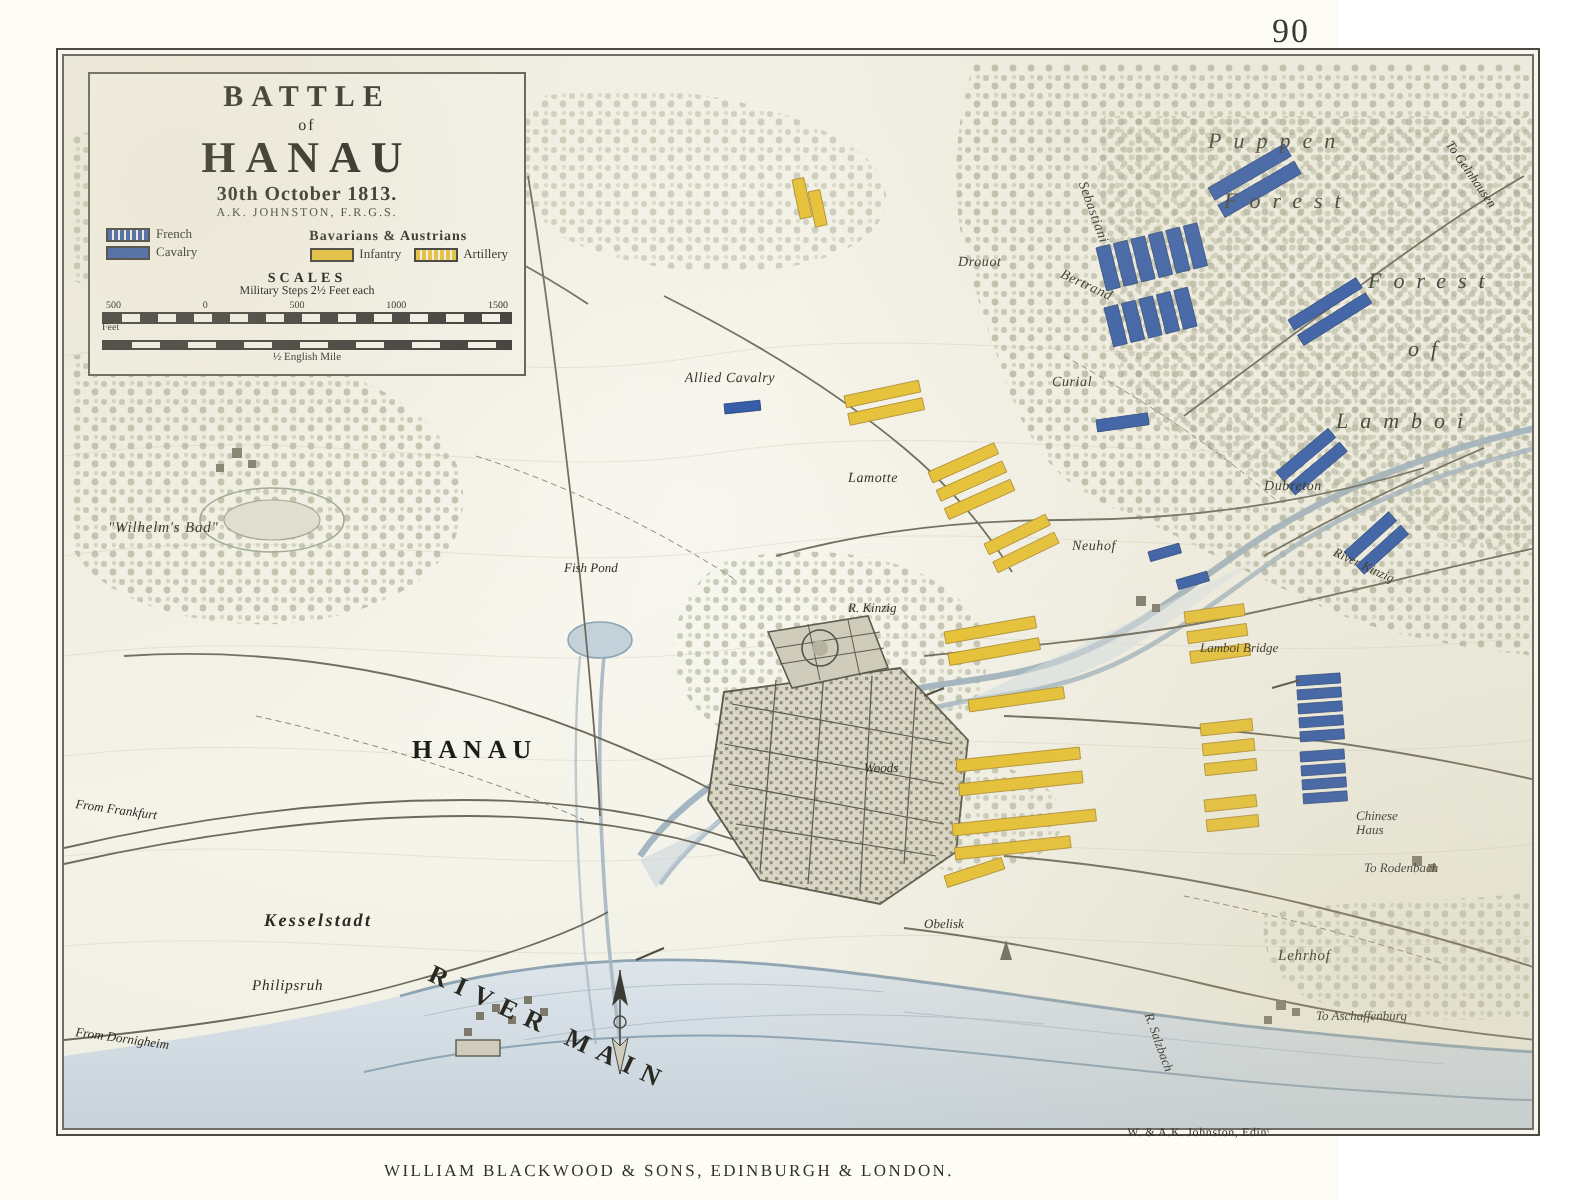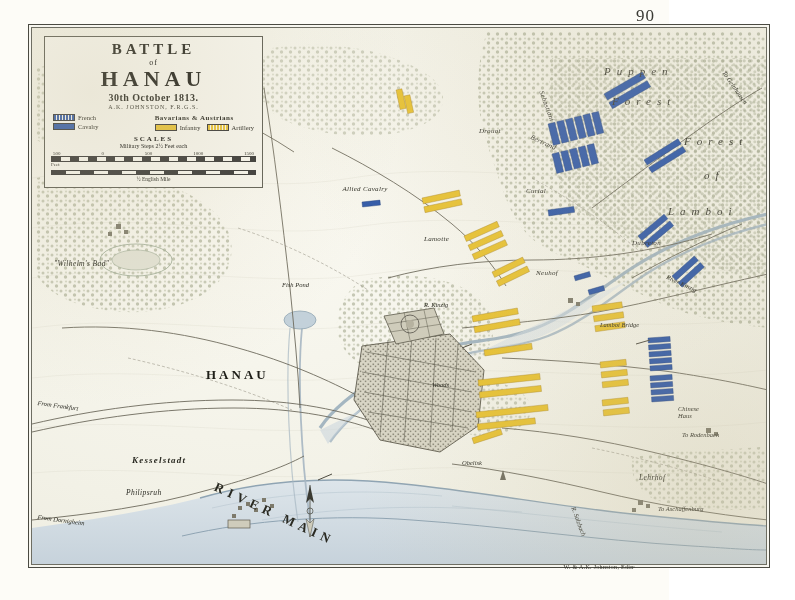--- a/index.html
+++ b/index.html
@@ -630,13 +630,14 @@
         <polygon points="20,2 24,20 20,16 16,20" fill="#3a3a32"></polygon>
         <polygon points="20,54 24,36 20,40 16,36" fill="#cfccbb" stroke="#4a4a40" stroke-width="0.5"></polygon>
         <circle cx="20" cy="28" r="3" fill="none" stroke="#4a4a40" stroke-width="0.7"></circle>
       </svg>
 
       <div class="paper-tint"></div>
     </div>
   </div>
 
   <div class="engraver">W. &amp; A.K. Johnston, Edinᵗ</div>
+  <div class="imprint">WILLIAM BLACKWOOD &amp; SONS, EDINBURGH &amp; LONDON.</div>
 </div>
 
 </body></html>

